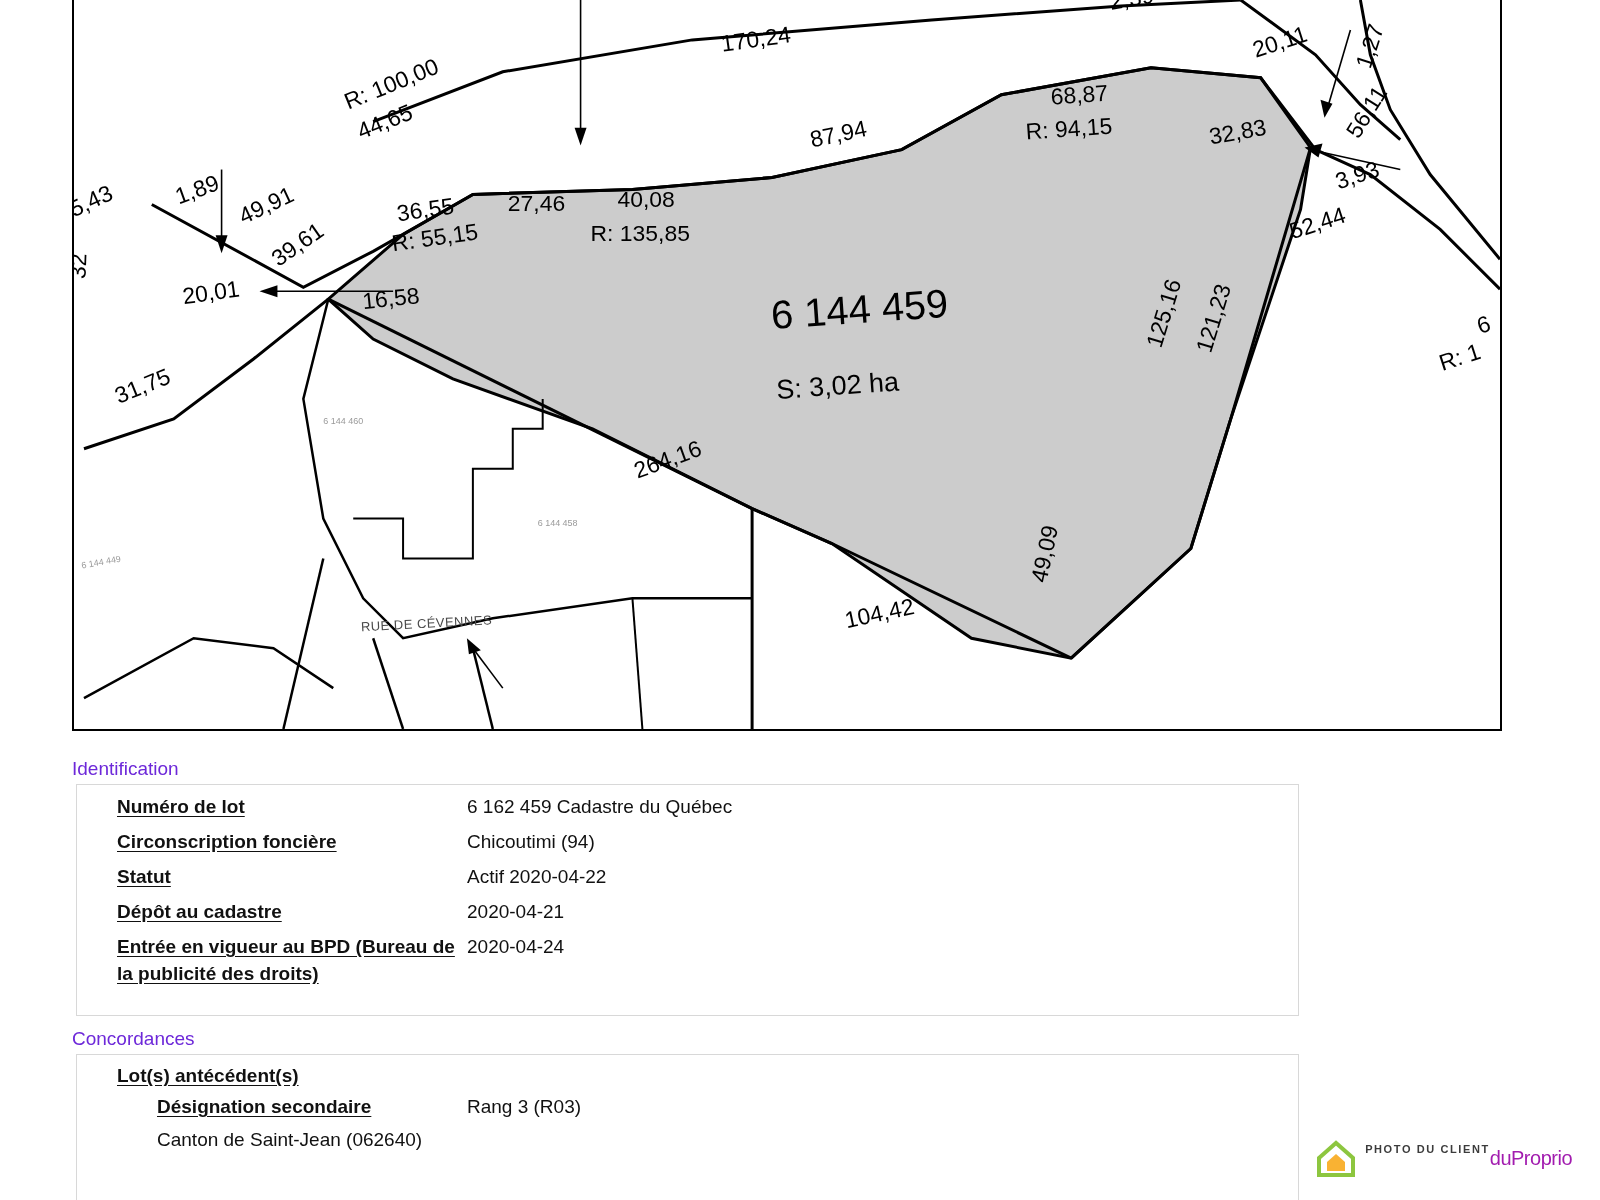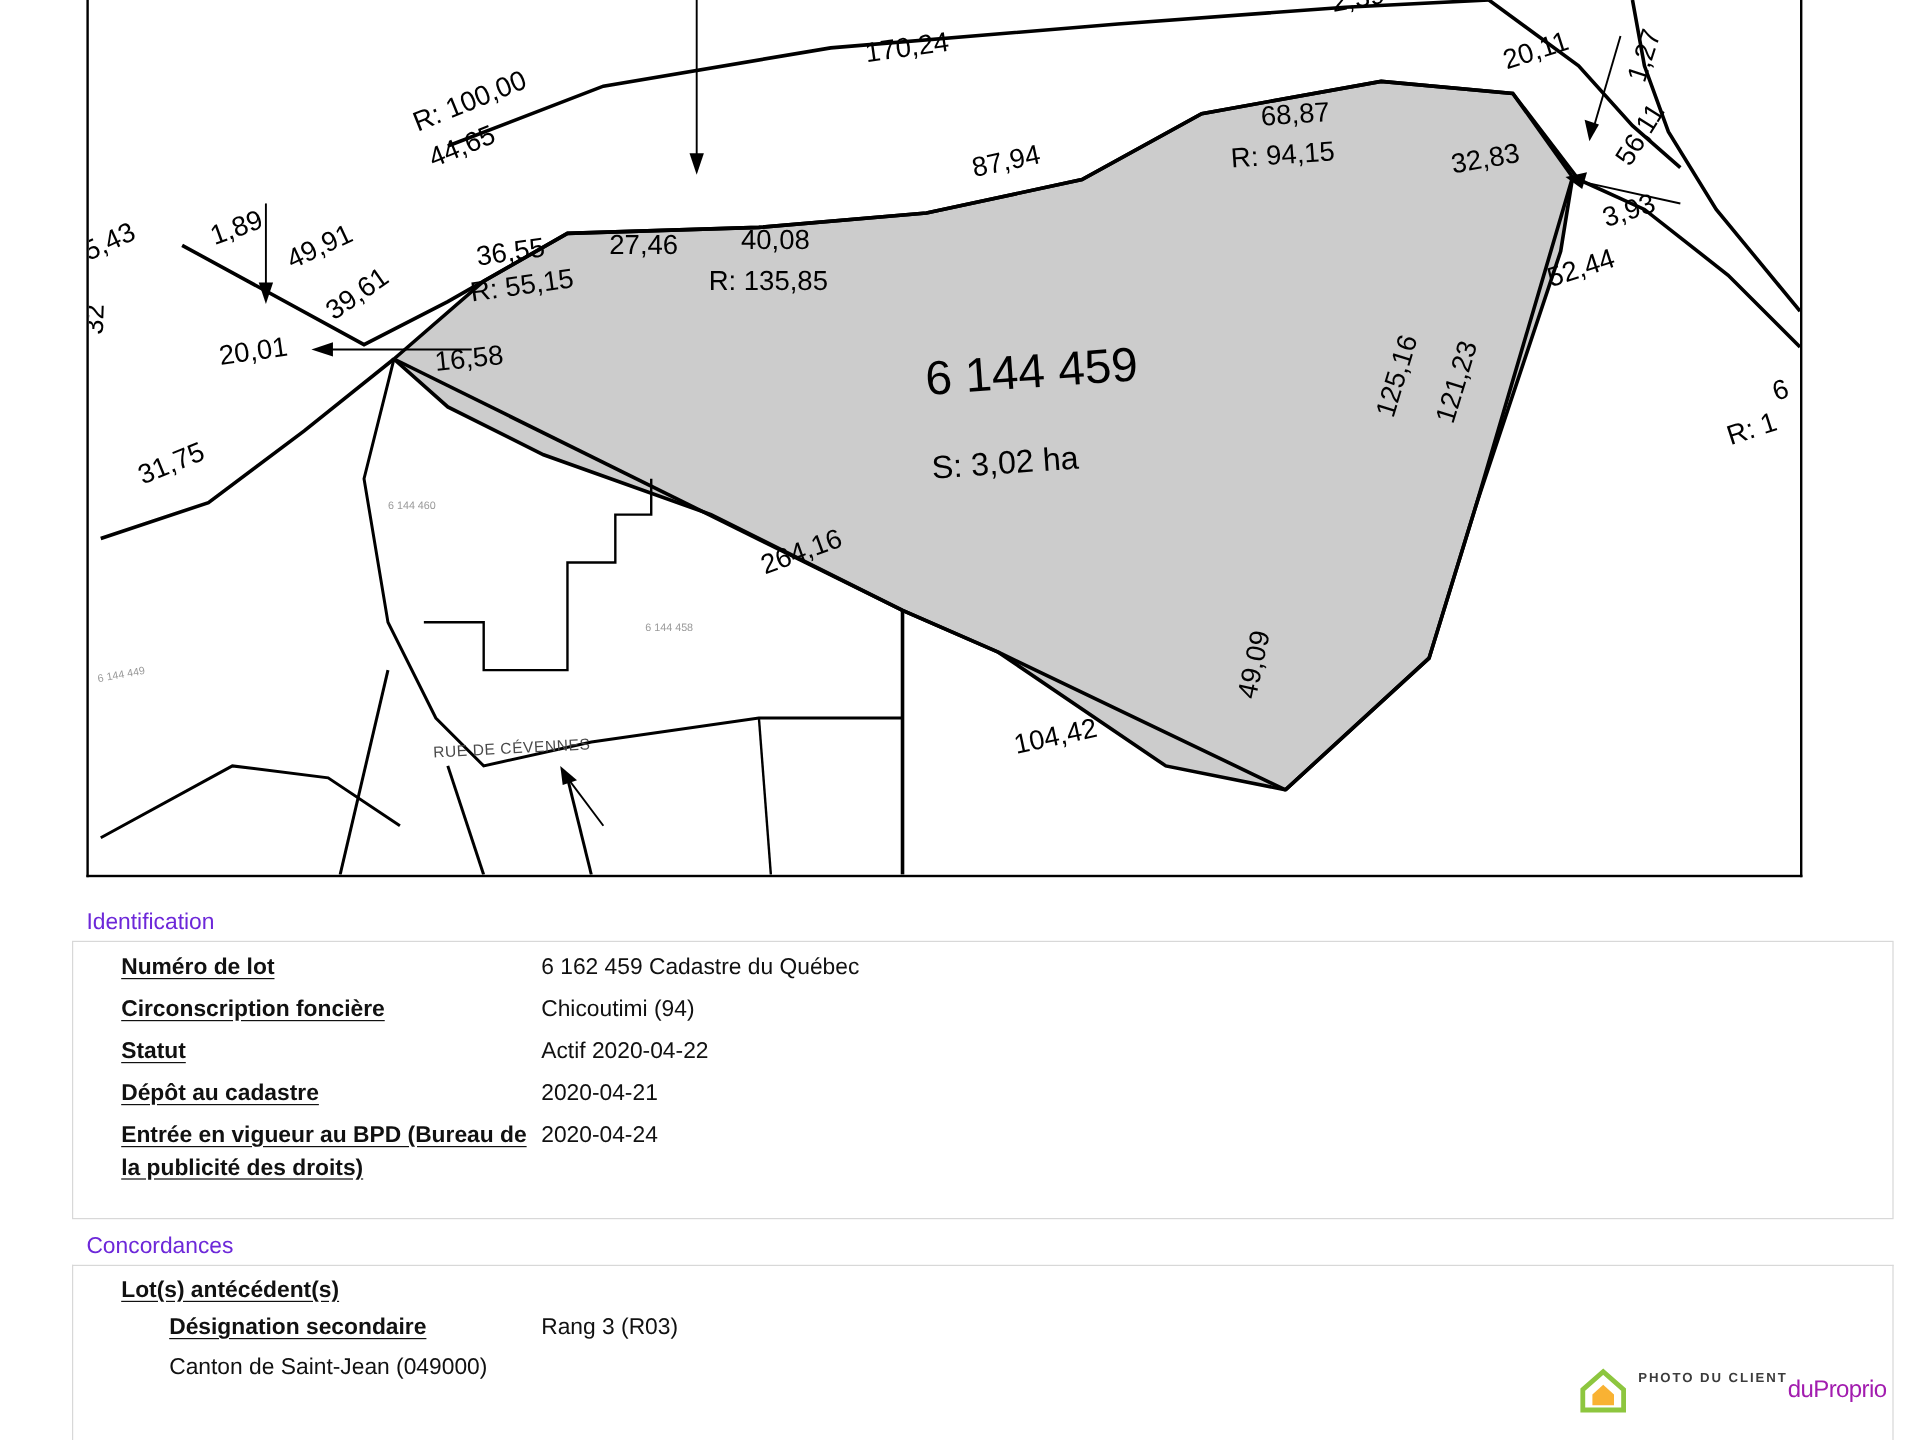--- a/index.html
+++ b/index.html
@@ -63,22 +63,22 @@
     position: absolute;
     left: 72px;
     font-size: 19px;
     color: #6d28d9;
   }
   #identification-title { top: 758px; }
   #concordances-title { top: 1028px; }
 
   .panel {
     position: absolute;
-    left: 60px;
-    width: 1518px;
+    left: 76px;
+    width: 1223px;
     box-sizing: border-box;
     border: 1px solid #d8d8d8;
     background: #fff;
   }
   #identification-panel { top: 784px; height: 232px; }
   #concordances-panel { top: 1054px; height: 146px; border-bottom: none; }
 
   .row {
     display: flex;
     align-items: flex-start;
@@ -256,21 +256,21 @@
 <div class="panel" id="concordances-panel">
   <div class="sub-head lbl">Lot(s) antécédent(s)</div>
 
 
   <div class="row conc-row">
     <div class="lbl">Désignation secondaire</div>
     <div class="val">Rang 3 (R03)</div>
   </div>
 
   <div class="row conc-row">
-    <div class="val">Canton de Saint-Jean (049000)</div>
+    <div class="val">Canton de Saint-Jean (062640)</div>
   </div>
 </div>
 
 <div id="watermark">
   <svg width="42" height="40" viewBox="0 0 42 40">
     <path d="M4 20 L21 5 L38 20 L38 37 L4 37 Z" fill="none" stroke="#8dc63f" stroke-width="4"></path>
     <path d="M12 24 L21 16 L30 24 L30 33 L12 33 Z" fill="#f9b233"></path>
   </svg>
   <div id="wm-text-wrap">
     <div id="wm-kicker">PHOTO DU CLIENT</div>

